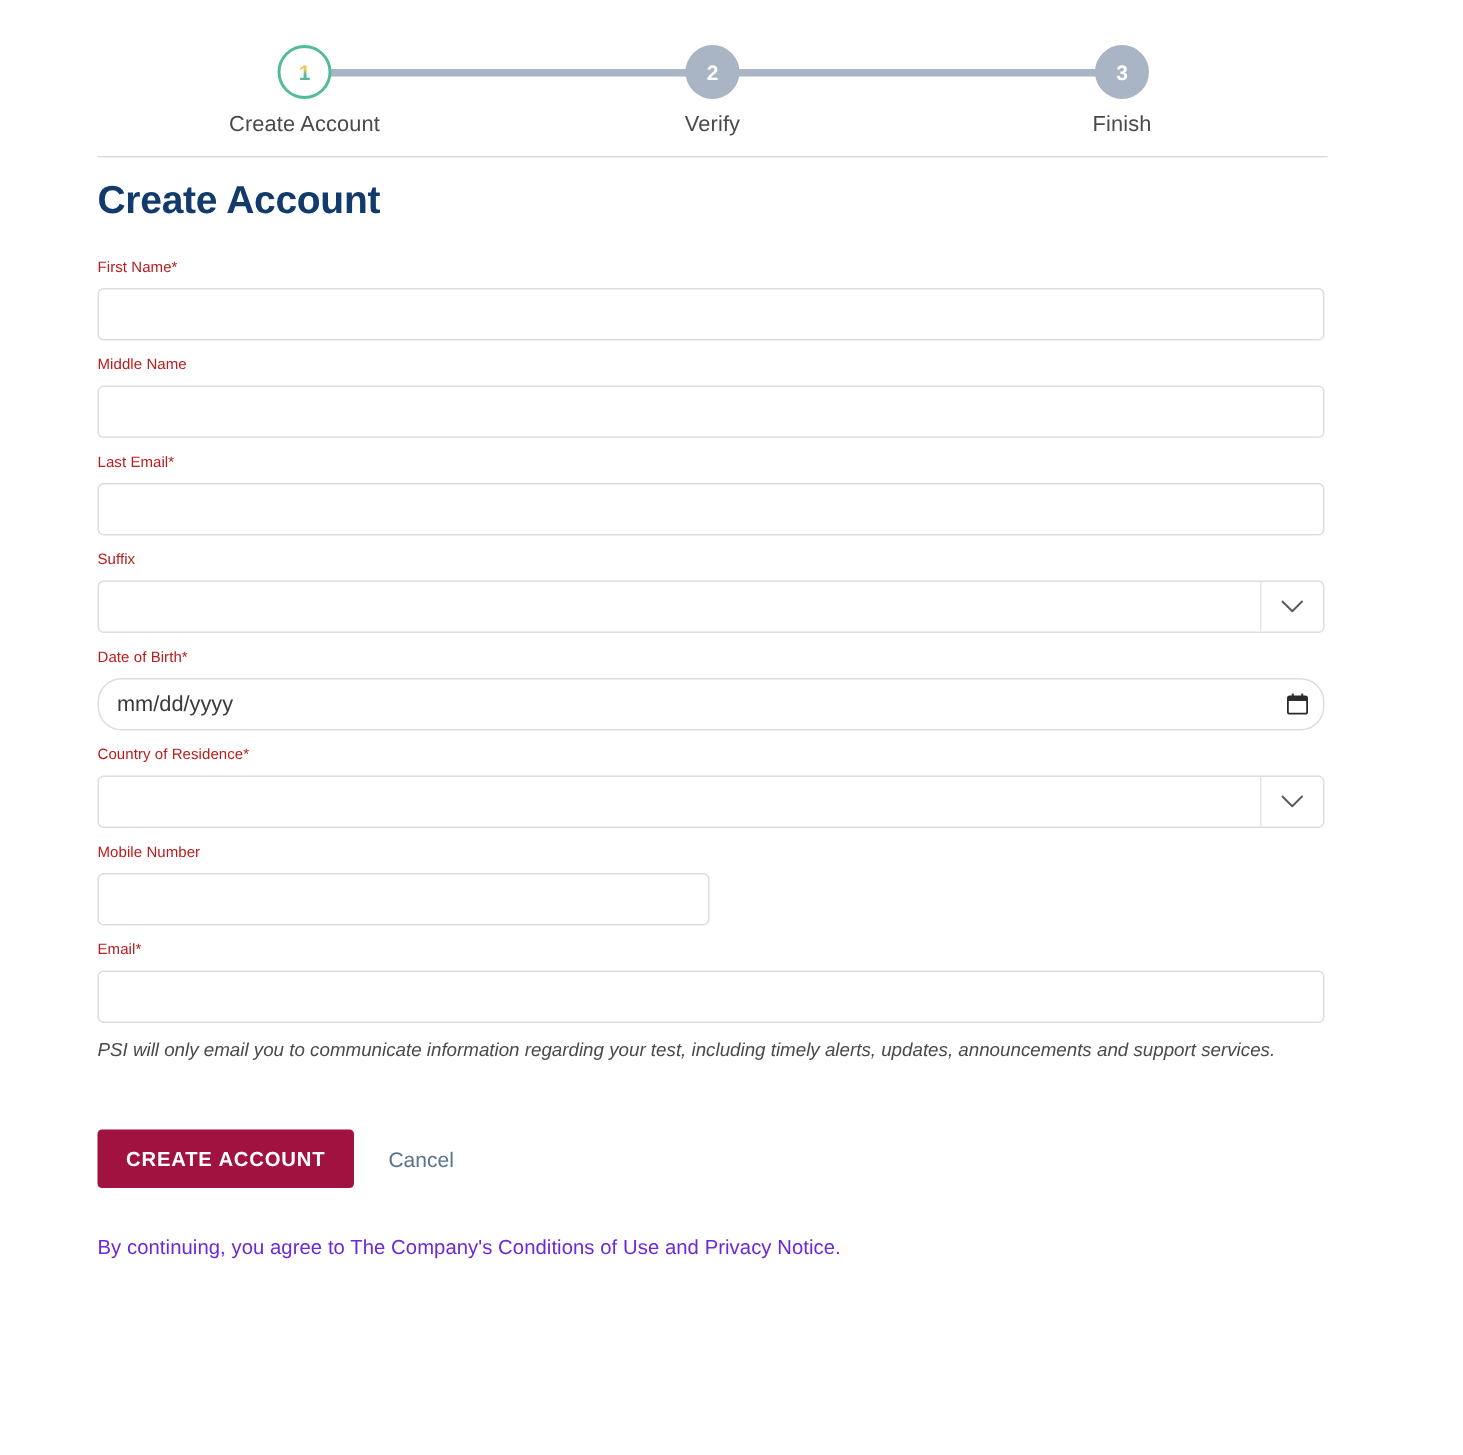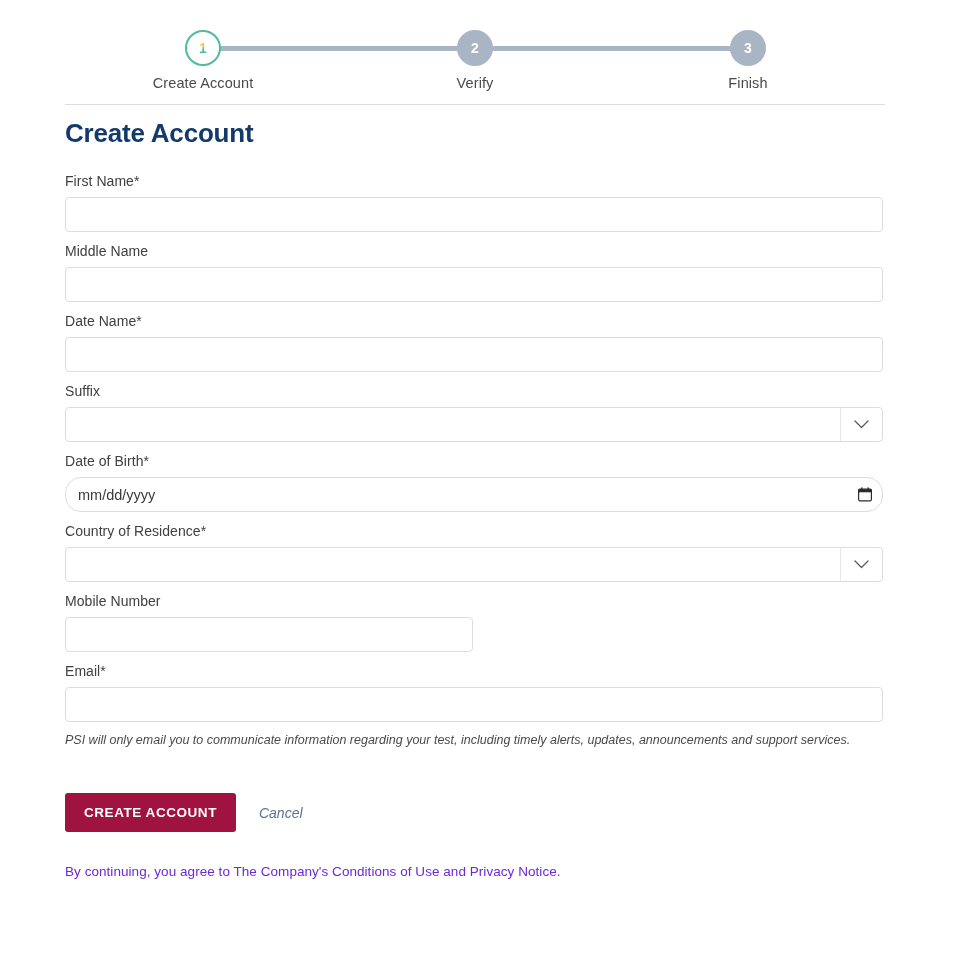--- a/index.html
+++ b/index.html
@@ -112,22 +112,22 @@
     font-size: 26px;
     font-weight: 700;
     color: #123a6b;
     letter-spacing: -0.2px;
   }
 
   .field { margin-bottom: 11px; }
 
   .field-label {
     display: block;
-    font-size: 14px;
-    color: #404040;
+    font-size: 10px;
+    color: #b91c1c;
     margin-bottom: 8px;
     letter-spacing: 0.05px;
   }
 
   .text-input {
     display: block;
     width: 818px;
     height: 35px;
     border: 1px solid #dadde2;
     border-radius: 4px;
@@ -226,21 +226,20 @@
   }
   .btn-link {
     margin-left: 23px;
     font-size: 14px;
     color: #5a7391;
     background: none;
     border: none;
     cursor: pointer;
     font-family: "Liberation Sans", sans-serif;
     padding: 0;
-    font-style: italic;
   }
 
   .legal {
     margin-top: 32px;
     font-size: 13.5px;
     color: #6d28d9;
     letter-spacing: 0.05px;
   }
 </style>
 </head>
@@ -283,21 +282,21 @@
       <label class="field-label">First Name*</label>
       <input class="text-input" type="text" value="" style="">
     </div>
 
     <div class="field">
       <label class="field-label">Middle Name</label>
       <input class="text-input" type="text" value="" style="">
     </div>
 
     <div class="field">
-      <label class="field-label">Date Name*</label>
+      <label class="field-label">Last Email*</label>
       <input class="text-input" type="text" value="" style="">
     </div>
 
     <div class="field">
       <label class="field-label">Suffix</label>
       <div class="select-wrap">
         <div class="select-value"></div>
         <div class="select-arrow">
           <svg width="15" height="9" viewBox="0 0 15 9" fill="none" xmlns="http://www.w3.org/2000/svg">
             <path d="M1 1L7.5 7.5L14 1" stroke="#5b5b5b" stroke-width="1.3" stroke-linecap="round" stroke-linejoin="round"></path>

